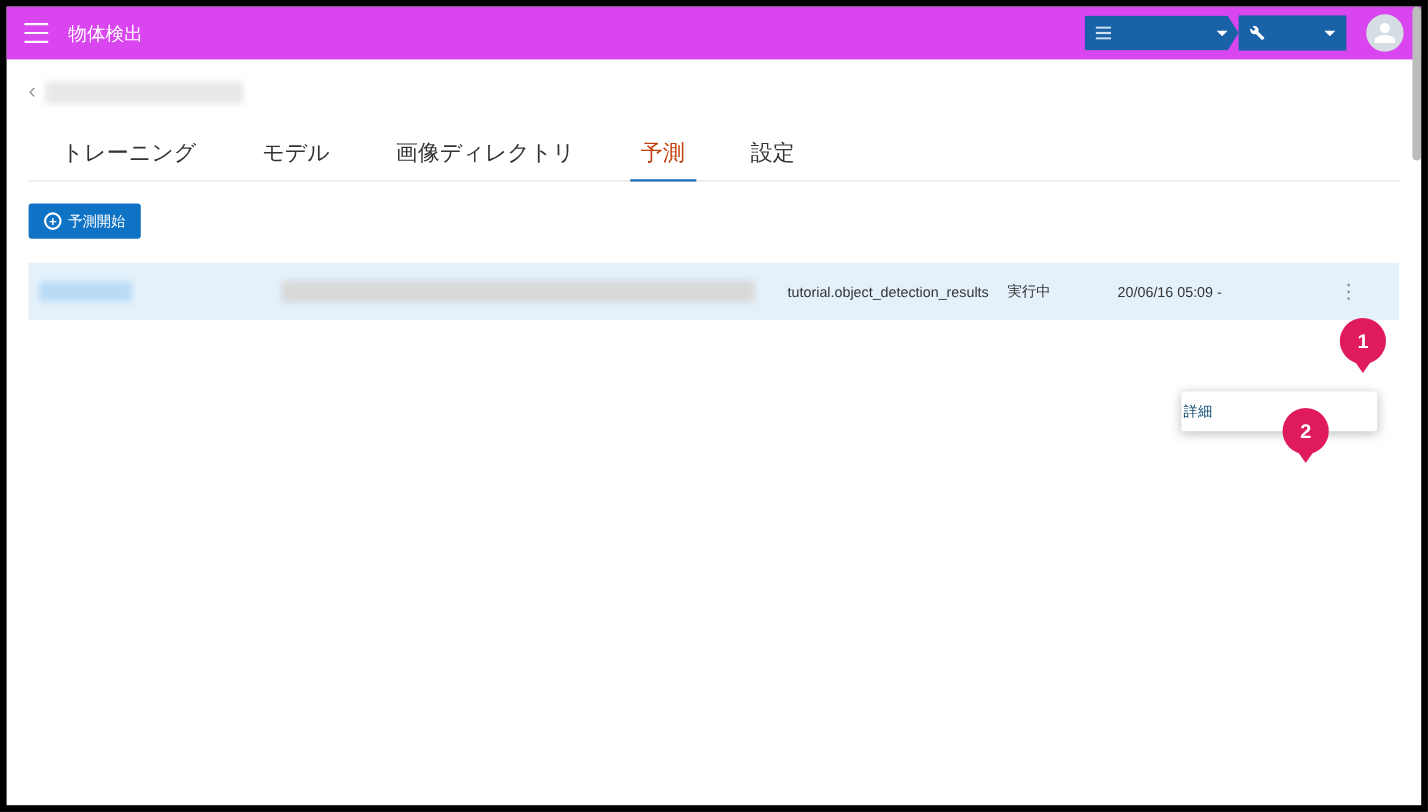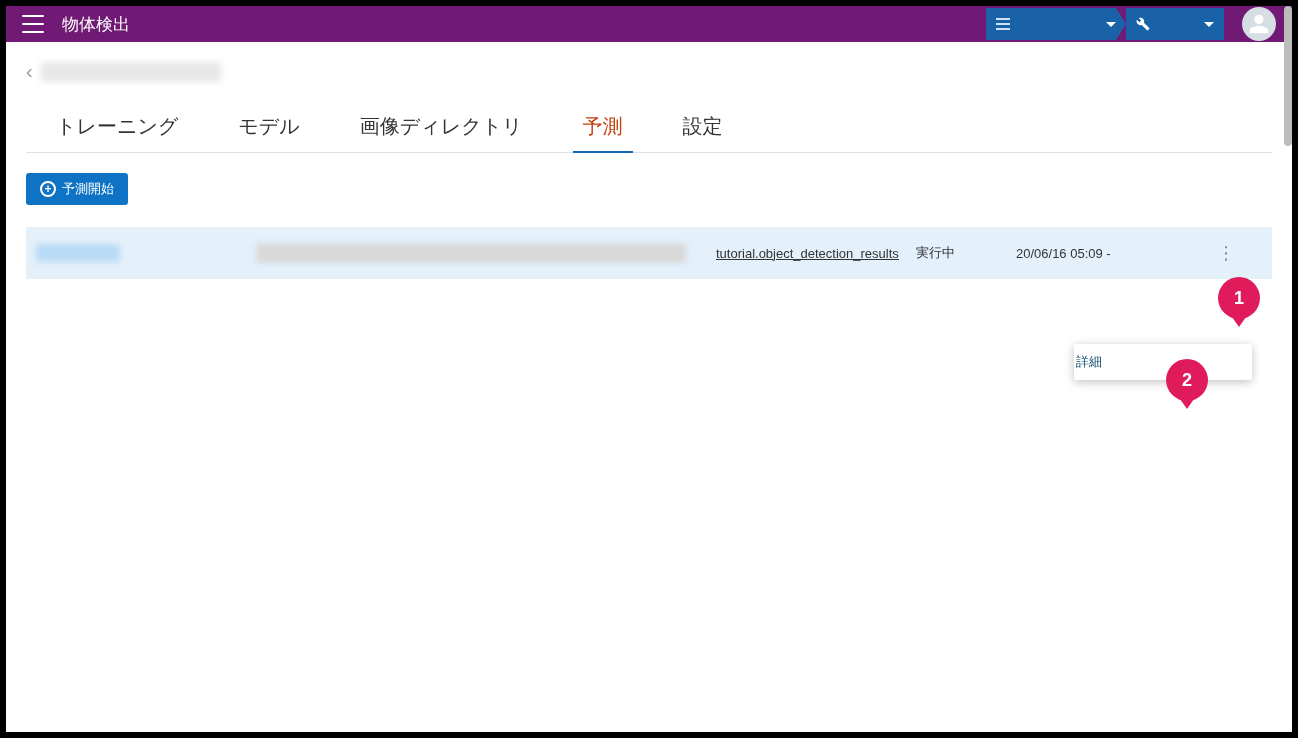--- a/index.html
+++ b/index.html
@@ -17,22 +17,22 @@
       padding: 6px;
     }
     .app {
       width: 100%;
       height: 100%;
       background: #fff;
       position: relative;
       overflow: hidden;
     }
     .header {
-      height: 36px;
-      background: #701a75;
+      height: 48px;
+      background: #d946ef;
       display: flex;
       align-items: center;
       padding: 0 16px;
       color: #fff;
     }
     .hamburger {
       width: 22px;
       height: 18px;
       display: flex;
       flex-direction: column;
@@ -206,21 +206,20 @@
     .dir-blur {
       width: 430px;
       height: 20px;
       background: #d8d8d8;
       filter: blur(3px);
       border-radius: 2px;
     }
     .wrap-text {
       word-break: break-all;
       padding-right: 10px;
-      text-decoration: underline;
     }
     .more-btn {
       cursor: pointer;
       color: #888;
       text-align: center;
       font-size: 18px;
       line-height: 1;
     }
     .popup-menu {
       position: absolute;

